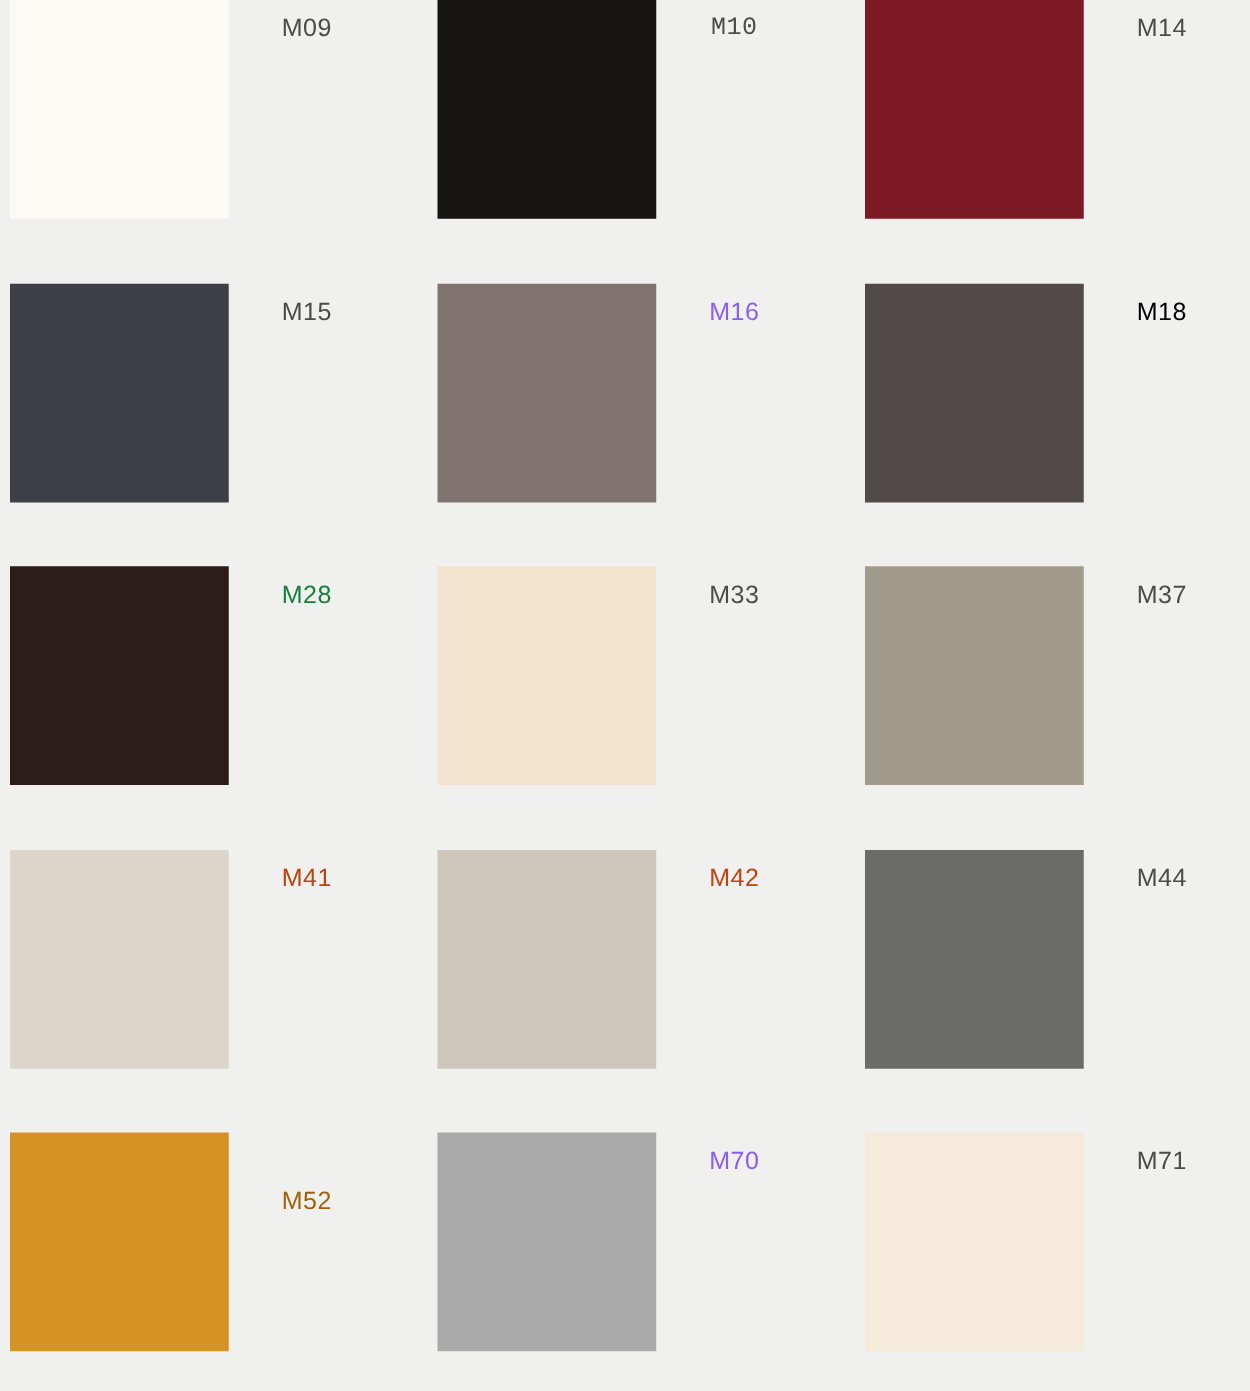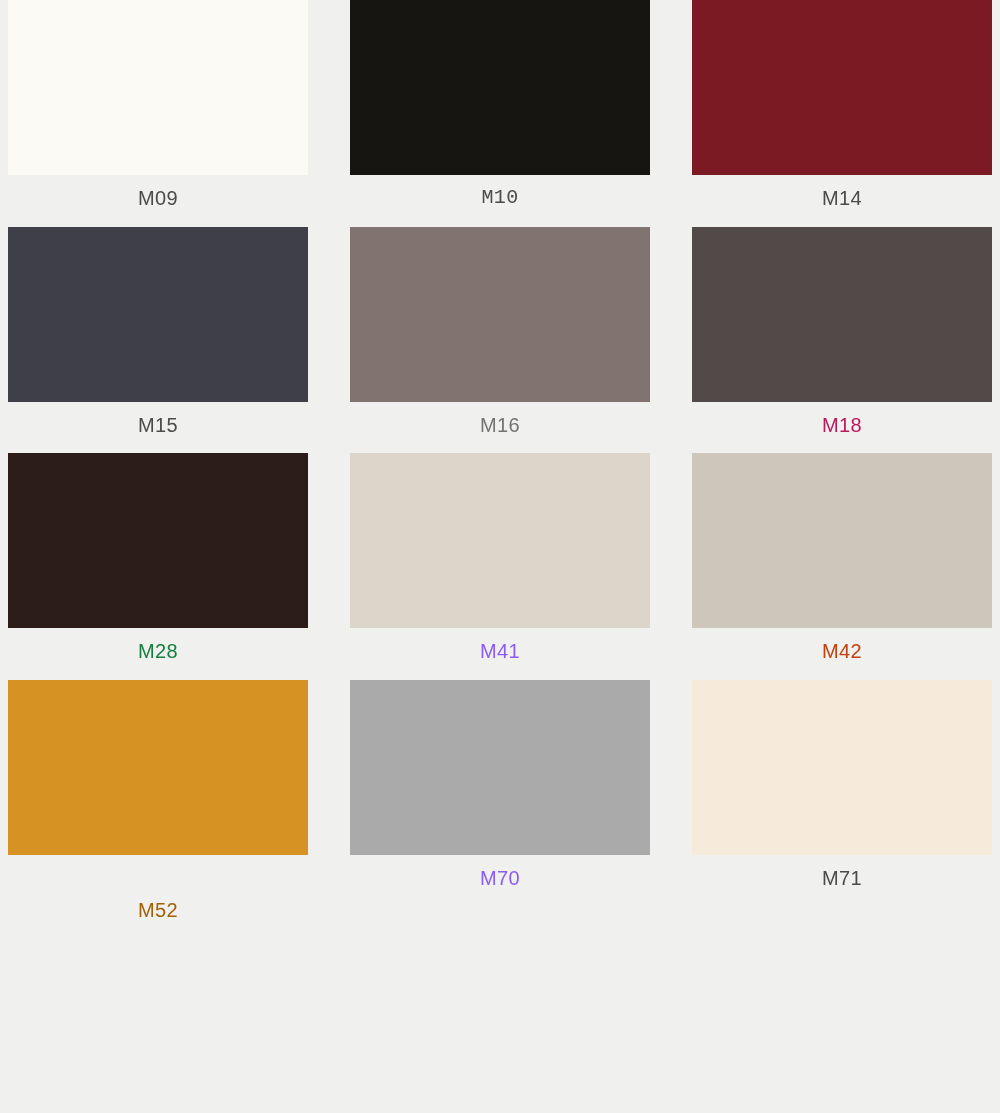--- a/index.html
+++ b/index.html
@@ -25,22 +25,22 @@
     column-gap: 42px;
     row-gap: 0px;
     padding-left: 8px;
     padding-top: 0px;
   }
 
   .swatch-cell {
     width: 300px;
     height: 226.5px;
     display: flex;
-    flex-direction: column;
-    align-items: center;
+    flex-direction: row;
+    align-items: flex-start;
   }
 
   .swatch-chip {
     width: 300px;
     height: 175px;
     flex: 0 0 175px;
     display: block;
   }
 
   .swatch-label {
@@ -76,45 +76,57 @@
     <div class="swatch-label" style="color: rgb(75, 75, 75);">M14</div>
   </div>
 
   <div class="swatch-cell">
     <div class="swatch-chip" style="background-color: rgb(63, 63, 71);"></div>
     <div class="swatch-label" style="color: rgb(75, 75, 75);">M15</div>
   </div>
 
   <div class="swatch-cell">
     <div class="swatch-chip" style="background-color: rgb(129, 115, 111);"></div>
-    <div class="swatch-label" style="color: #737373;">M16</div>
+    <div class="swatch-label" style="color: #8b5cf6;">M16</div>
   </div>
 
   <div class="swatch-cell">
     <div class="swatch-chip" style="background-color: rgb(81, 74, 73);"></div>
-    <div class="swatch-label" style="color: #be185d;">M18</div>
+    <div class="swatch-label" style="color: #000000;">M18</div>
   </div>
 
   <div class="swatch-cell">
     <div class="swatch-chip" style="background-color: rgb(44, 29, 26);"></div>
     <div class="swatch-label" style="color: #15803d;">M28</div>
   </div>
 
+  <div class="swatch-cell">
+    <div class="swatch-chip" style="background-color: rgb(242, 227, 206);"></div>
+    <div class="swatch-label" style="color: rgb(75, 75, 75);">M33</div>
+  </div>
 
+  <div class="swatch-cell">
+    <div class="swatch-chip" style="background-color: rgb(162, 154, 138);"></div>
+    <div class="swatch-label" style="color: rgb(75, 75, 75);">M37</div>
+  </div>
 
   <div class="swatch-cell">
     <div class="swatch-chip" style="background-color: rgb(220, 213, 201);"></div>
-    <div class="swatch-label" style="color: #8b5cf6;">M41</div>
+    <div class="swatch-label" style="color: #c2410c;">M41</div>
   </div>
 
   <div class="swatch-cell">
     <div class="swatch-chip" style="background-color: rgb(205, 198, 186);"></div>
     <div class="swatch-label" style="color: #c2410c;">M42</div>
   </div>
 
+  <div class="swatch-cell">
+    <div class="swatch-chip" style="background-color: rgb(107, 107, 105);"></div>
+    <div class="swatch-label" style="color: rgb(75, 75, 75);">M44</div>
+  </div>
 
   <div class="swatch-cell">
     <div class="swatch-chip" style="background-color: rgb(214, 146, 34);"></div>
     <div class="swatch-label" style="color: #a16207; margin-top: 32px;">M52</div>
   </div>
 
   <div class="swatch-cell">
     <div class="swatch-chip" style="background-color: rgb(170, 170, 170);"></div>
     <div class="swatch-label" style="color: #8b5cf6;">M70</div>
   </div>

